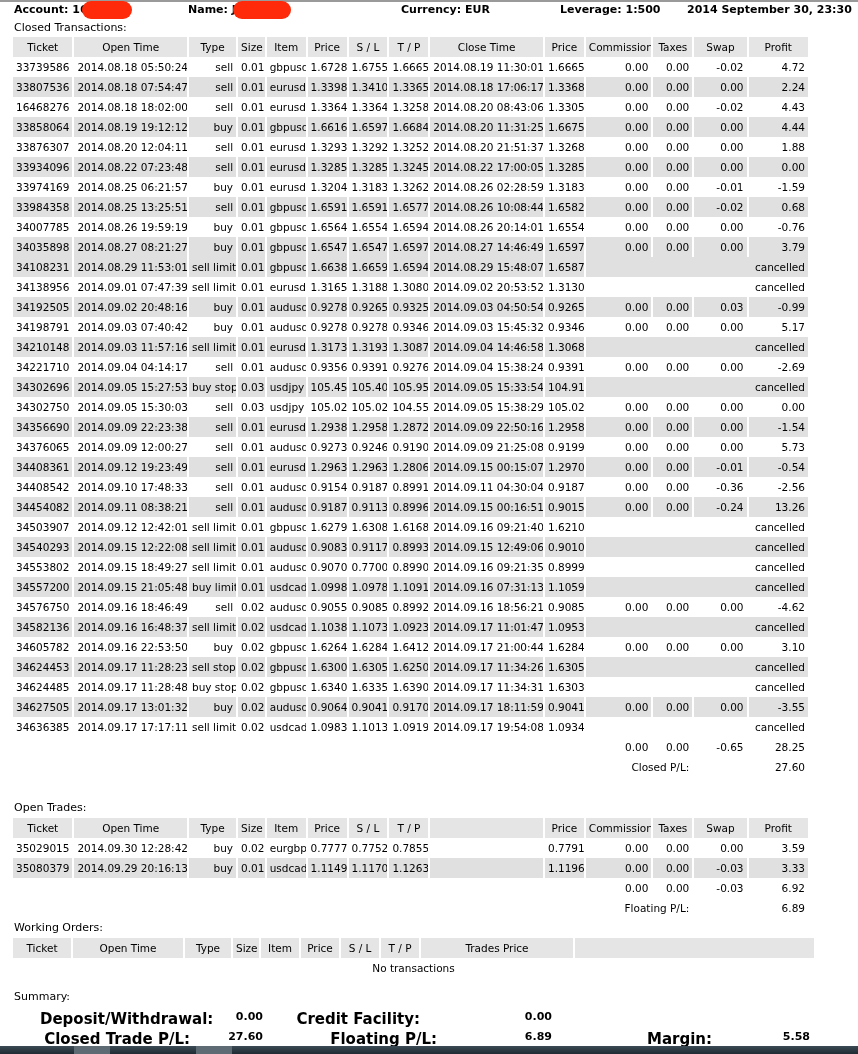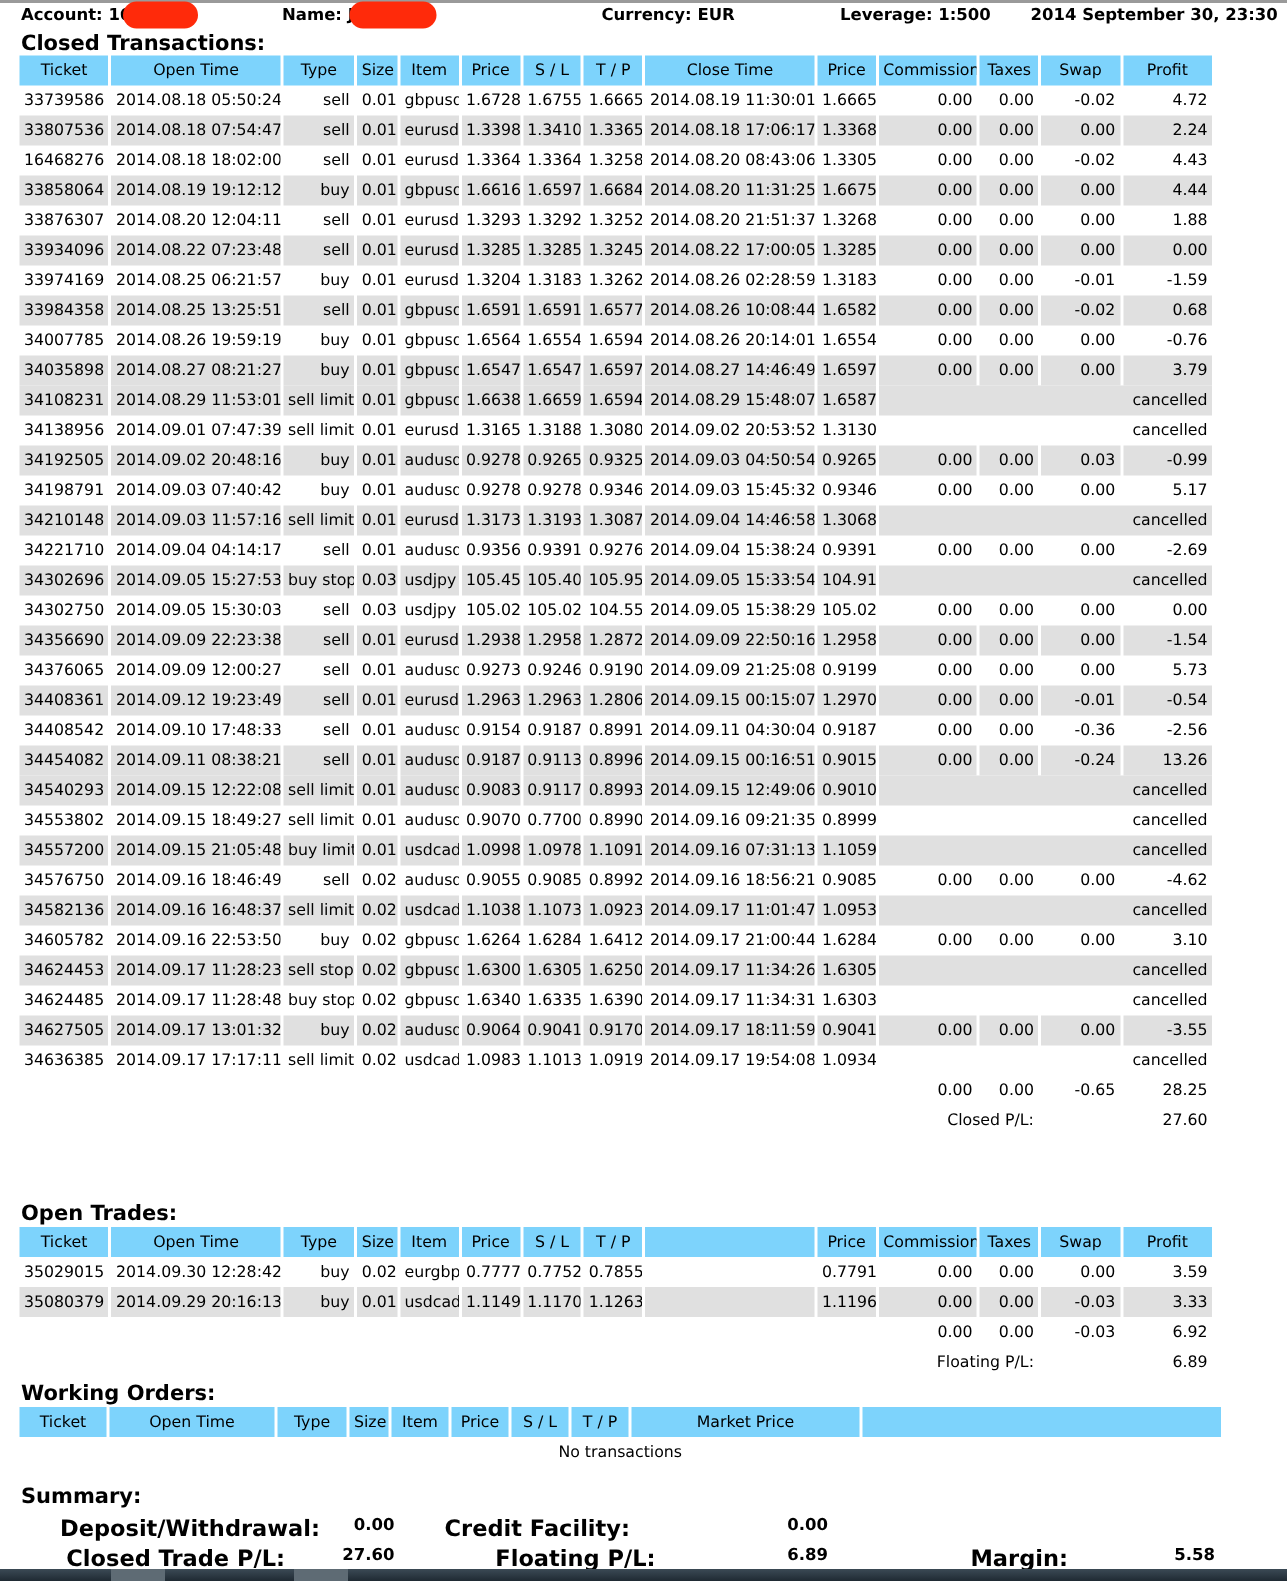--- a/index.html
+++ b/index.html
@@ -9,30 +9,30 @@
   }
   .topbar {
     position: absolute; left: 0; top: 0; width: 858px; height: 2px; background: #9a9a9a;
   }
   .header-row {
     position: absolute; left: 0; top: 1px; width: 858px; height: 18px;
     font-weight: bold; font-size: 11px;
   }
   .header-row span { position: absolute; top: 2px; white-space: nowrap; }
   .redact { position: absolute; background: #ff2a0a; border-radius: 10px; height: 18px; top: 0px; }
-  .section-title { position: absolute; left: 14px; font-weight: bold; font-size: 14px; white-space: nowrap; }
+  .section-title { position: absolute; left: 14px; font-weight: normal; font-size: 11px; white-space: nowrap; }
   table.rep {
     position: absolute; left: 11px; border-collapse: separate; border-spacing: 2px 0;
     table-layout: fixed; width: 799px;
   }
   table.rep td, table.rep th {
     height: 20px; padding: 0 3px; white-space: nowrap; overflow: hidden;
     font-weight: normal; font-size: 10.5px;
   }
-  table.rep th { background: #7dd3fc; text-align: center; }
+  table.rep th { background: #e5e5e5; text-align: center; }
   table.rep tr.alt td { background: #e0e0e0; }
   .r { text-align: right; }
   .c { text-align: center; }
   .l { text-align: left; }
   .b { font-weight: bold; }
   table.rep tr.tot td { background: transparent !important; }
   .summary { position: absolute; left: 0; top: 985px; width: 858px; }
   .summary .lbl { position: absolute; font-weight: bold; font-size: 15px; white-space: nowrap; text-align: right; }
   .summary .val { position: absolute; font-weight: bold; font-size: 11px; white-space: nowrap; text-align: right; }
   .taskbar {
@@ -443,20 +443,33 @@
         <td class="c">0.9187</td>
         <td class="c">0.9113</td>
         <td class="c">0.8996</td>
         <td class="l">2014.09.15 00:16:51</td>
         <td class="l">0.9015</td>
         <td class="r">0.00</td>
         <td class="r">0.00</td>
         <td class="r">-0.24</td>
         <td class="r">13.26</td>
       </tr>
+      <tr>
+        <td class="l">34503907</td>
+        <td class="l">2014.09.12 12:42:01</td>
+        <td class="r">sell limit</td>
+        <td class="c">0.01</td>
+        <td class="r">gbpusd</td>
+        <td class="c">1.6279</td>
+        <td class="c">1.6308</td>
+        <td class="c">1.6168</td>
+        <td class="l">2014.09.16 09:21:40</td>
+        <td class="l">1.6210</td>
+        <td colspan="4" class="r">cancelled</td>
+      </tr>
       <tr class="alt">
         <td class="l">34540293</td>
         <td class="l">2014.09.15 12:22:08</td>
         <td class="r">sell limit</td>
         <td class="c">0.01</td>
         <td class="r">audusd</td>
         <td class="c">0.9083</td>
         <td class="c">0.9117</td>
         <td class="c">0.8993</td>
         <td class="l">2014.09.15 12:49:06</td>
@@ -709,21 +722,21 @@
   <thead>
       <tr>
         <th>Ticket</th>
         <th>Open Time</th>
         <th>Type</th>
         <th>Size</th>
         <th>Item</th>
         <th>Price</th>
         <th>S / L</th>
         <th>T / P</th>
-        <th>Market Price</th>
+        <th>Trades Price</th>
         <th></th>
       </tr>
     </thead>
   <tbody>
     <tr>
       <td colspan="10" class="c">No transactions</td>
     </tr>
   </tbody>
 </table>
 

